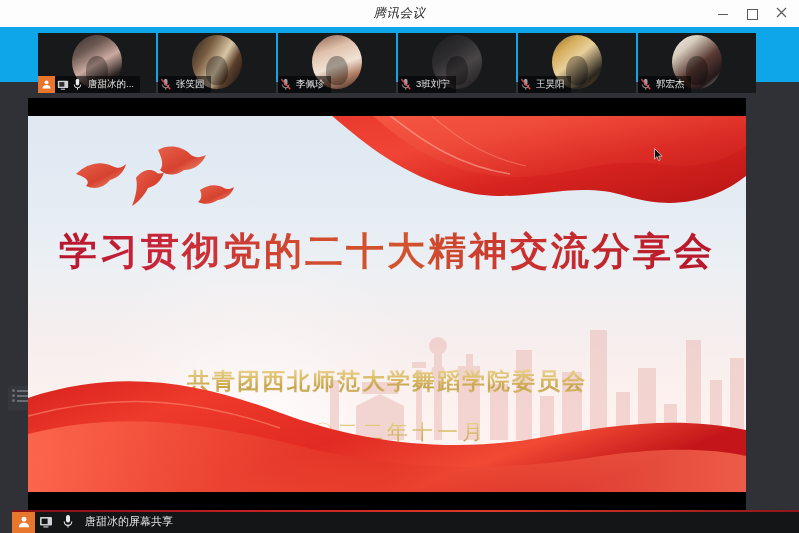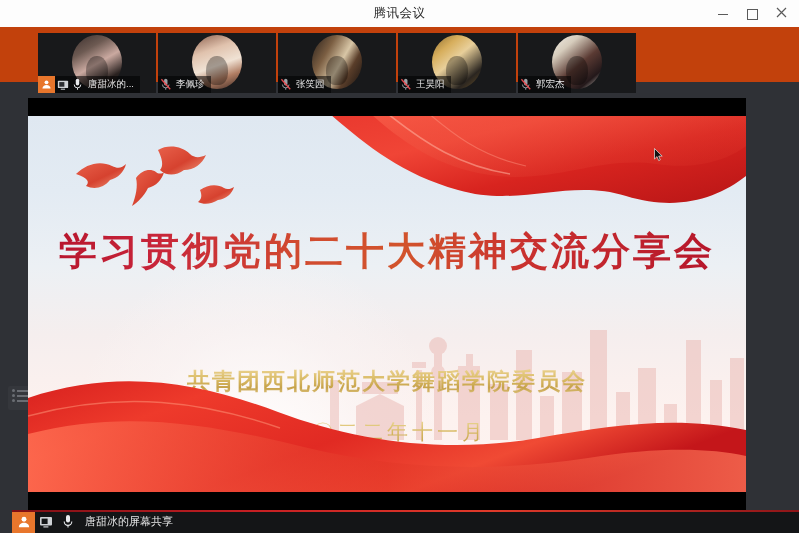--- a/index.html
+++ b/index.html
@@ -15,20 +15,21 @@
     background: #2f3136;
     overflow: hidden;
   }
 
   
   #titlebar {
     position: absolute; left: 0; top: 0;
     width: 799px; height: 27px;
     background: #fdfdfd;
     border-bottom: 1px solid #14b8a6;
+    font-style: italic;
   }
   #title-text {
     position: absolute; left: 0; top: 0;
     width: 799px; height: 27px;
     line-height: 27px;
     text-align: center;
     font-size: 12.5px;
     color: #2b2b2b;
     letter-spacing: 0.5px;
   }
@@ -50,21 +51,21 @@
   }
   #btn-max .glyph {
     display: inline-block; width: 9px; height: 9px;
     border: 1.3px solid #5a5a5a; vertical-align: middle;
   }
 
   
   #filmstrip {
     position: absolute; left: 0; top: 27px;
     width: 799px; height: 55px;
-    background: #c2410c;
+    background: #0ea5e9;
   }
   #tiles {
     position: absolute; left: 38px; top: 6px;
     height: 60px;
     display: flex;
     gap: 2px;
   }
   .tile {
     position: relative;
     width: 118px; height: 60px;
@@ -281,49 +282,63 @@
               <rect x="4" y="1" width="4" height="7.6" rx="2" fill="#e9ebee"></rect>
               <path d="M2.2 7.6a3.8 3.8 0 0 0 7.6 0" stroke="#e9ebee" stroke-width="1.1" fill="none"></path>
               <path d="M6 11.4v2.2" stroke="#e9ebee" stroke-width="1.1"></path>
             </svg>
           </div>
           <div class="pname">唐甜冰的...</div>
         </div>
       </div>
 
       <div class="tile">
-        <div class="avatar av-c"></div>
+        <div class="avatar av-b"></div>
         <div class="namebar">
           <div class="ico">
             <svg width="12" height="13" viewBox="0 0 13 15">
               <rect x="4.2" y="1" width="4" height="7.6" rx="2" fill="#9aa0a6"></rect>
               <path d="M2.4 7.6a3.8 3.8 0 0 0 7.6 0" stroke="#9aa0a6" stroke-width="1.1" fill="none"></path>
               <path d="M6.2 11.4v2.2" stroke="#9aa0a6" stroke-width="1.1"></path>
               <path d="M1.2 1.4 L11.4 13" stroke="#e5484d" stroke-width="1.5"></path>
             </svg>
           </div>
-          <div class="pname">李佩珍</div>
+          <div class="pname">张笑园</div>
         </div>
       </div>
 
       <div class="tile">
-        <div class="avatar av-b"></div>
+        <div class="avatar av-c"></div>
         <div class="namebar">
           <div class="ico">
             <svg width="12" height="13" viewBox="0 0 13 15">
               <rect x="4.2" y="1" width="4" height="7.6" rx="2" fill="#9aa0a6"></rect>
               <path d="M2.4 7.6a3.8 3.8 0 0 0 7.6 0" stroke="#9aa0a6" stroke-width="1.1" fill="none"></path>
               <path d="M6.2 11.4v2.2" stroke="#9aa0a6" stroke-width="1.1"></path>
               <path d="M1.2 1.4 L11.4 13" stroke="#e5484d" stroke-width="1.5"></path>
             </svg>
           </div>
-          <div class="pname">张笑园</div>
+          <div class="pname">李佩珍</div>
         </div>
       </div>
 
+      <div class="tile">
+        <div class="avatar av-d"></div>
+        <div class="namebar">
+          <div class="ico">
+            <svg width="12" height="13" viewBox="0 0 13 15">
+              <rect x="4.2" y="1" width="4" height="7.6" rx="2" fill="#9aa0a6"></rect>
+              <path d="M2.4 7.6a3.8 3.8 0 0 0 7.6 0" stroke="#9aa0a6" stroke-width="1.1" fill="none"></path>
+              <path d="M6.2 11.4v2.2" stroke="#9aa0a6" stroke-width="1.1"></path>
+              <path d="M1.2 1.4 L11.4 13" stroke="#e5484d" stroke-width="1.5"></path>
+            </svg>
+          </div>
+          <div class="pname">3班刘宁</div>
+        </div>
+      </div>
 
       <div class="tile">
         <div class="avatar av-f"></div>
         <div class="namebar">
           <div class="ico">
             <svg width="12" height="13" viewBox="0 0 13 15">
               <rect x="4.2" y="1" width="4" height="7.6" rx="2" fill="#9aa0a6"></rect>
               <path d="M2.4 7.6a3.8 3.8 0 0 0 7.6 0" stroke="#9aa0a6" stroke-width="1.1" fill="none"></path>
               <path d="M6.2 11.4v2.2" stroke="#9aa0a6" stroke-width="1.1"></path>
               <path d="M1.2 1.4 L11.4 13" stroke="#e5484d" stroke-width="1.5"></path>

